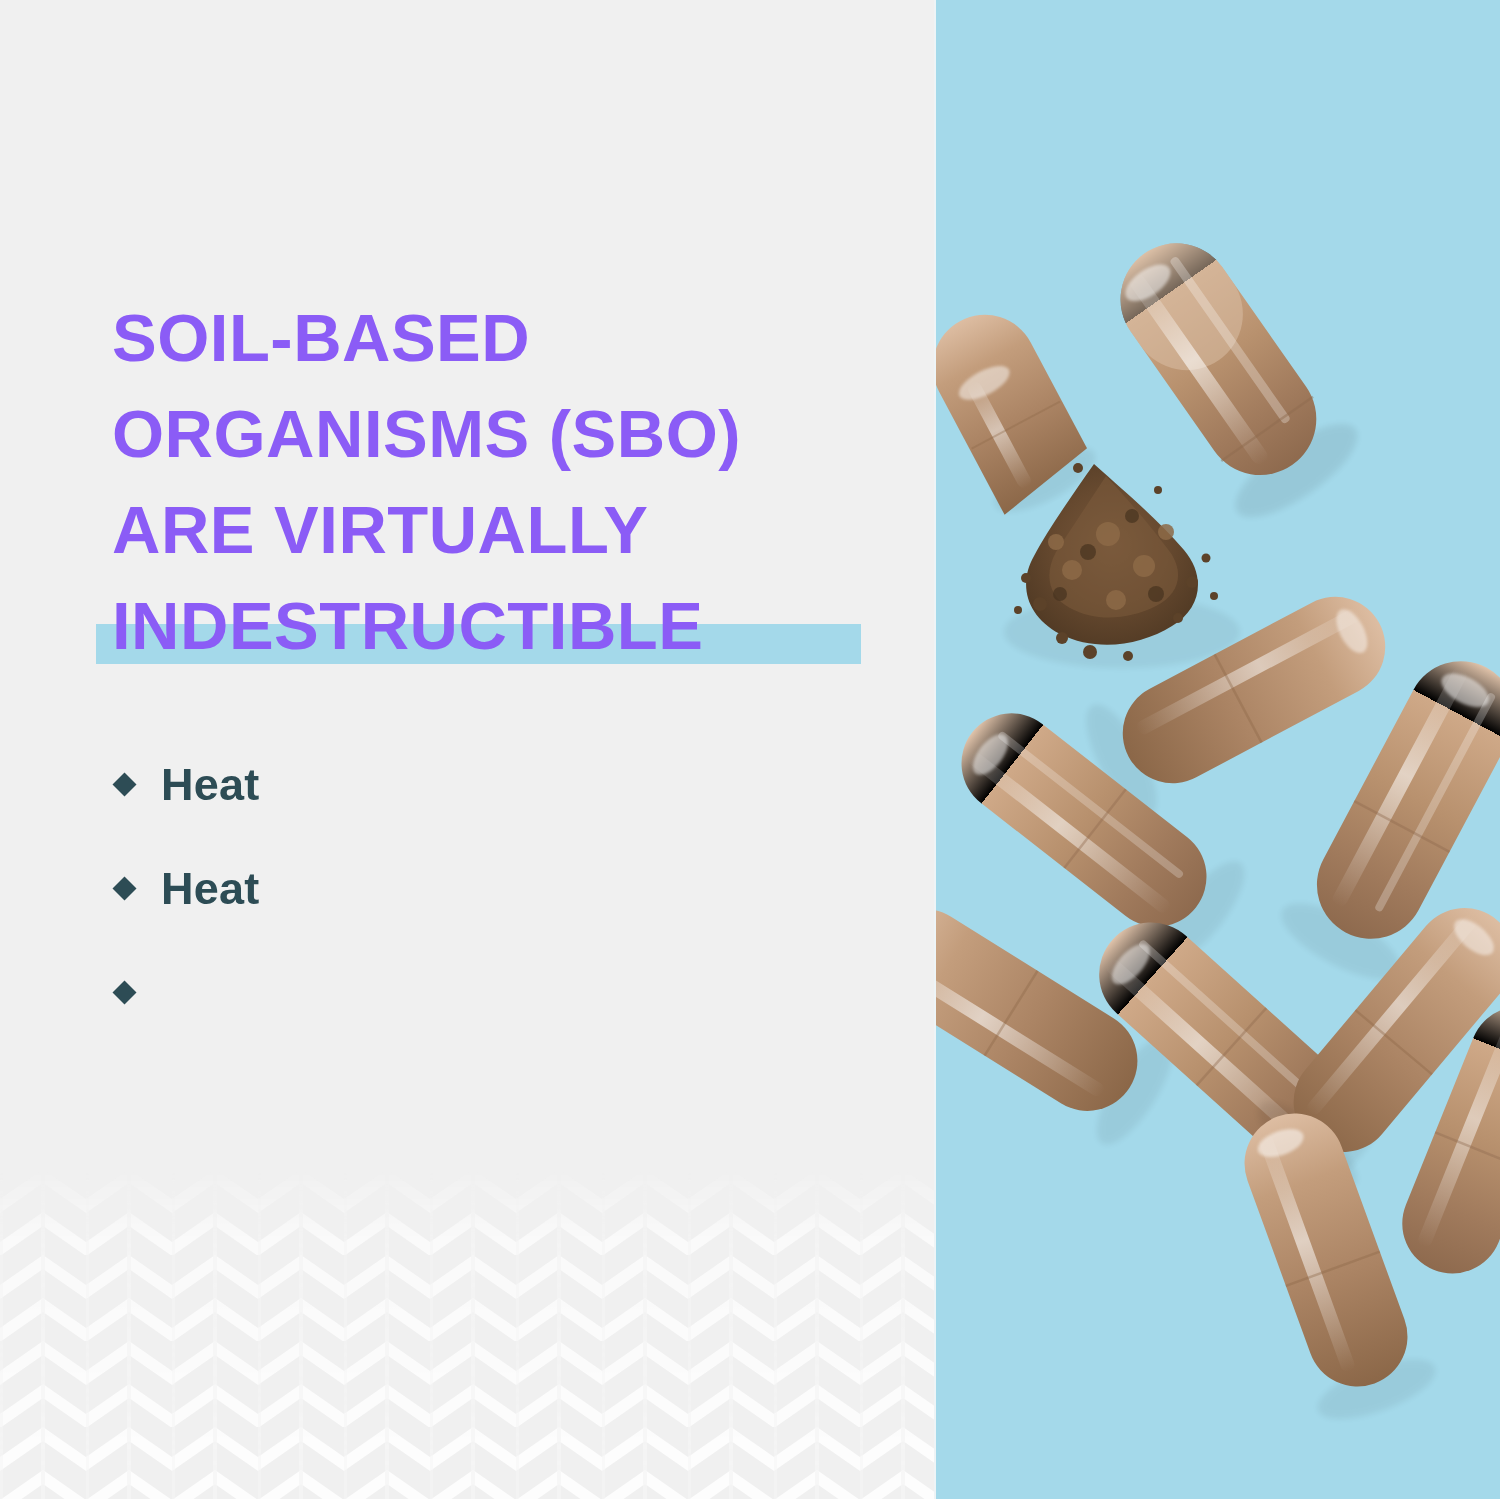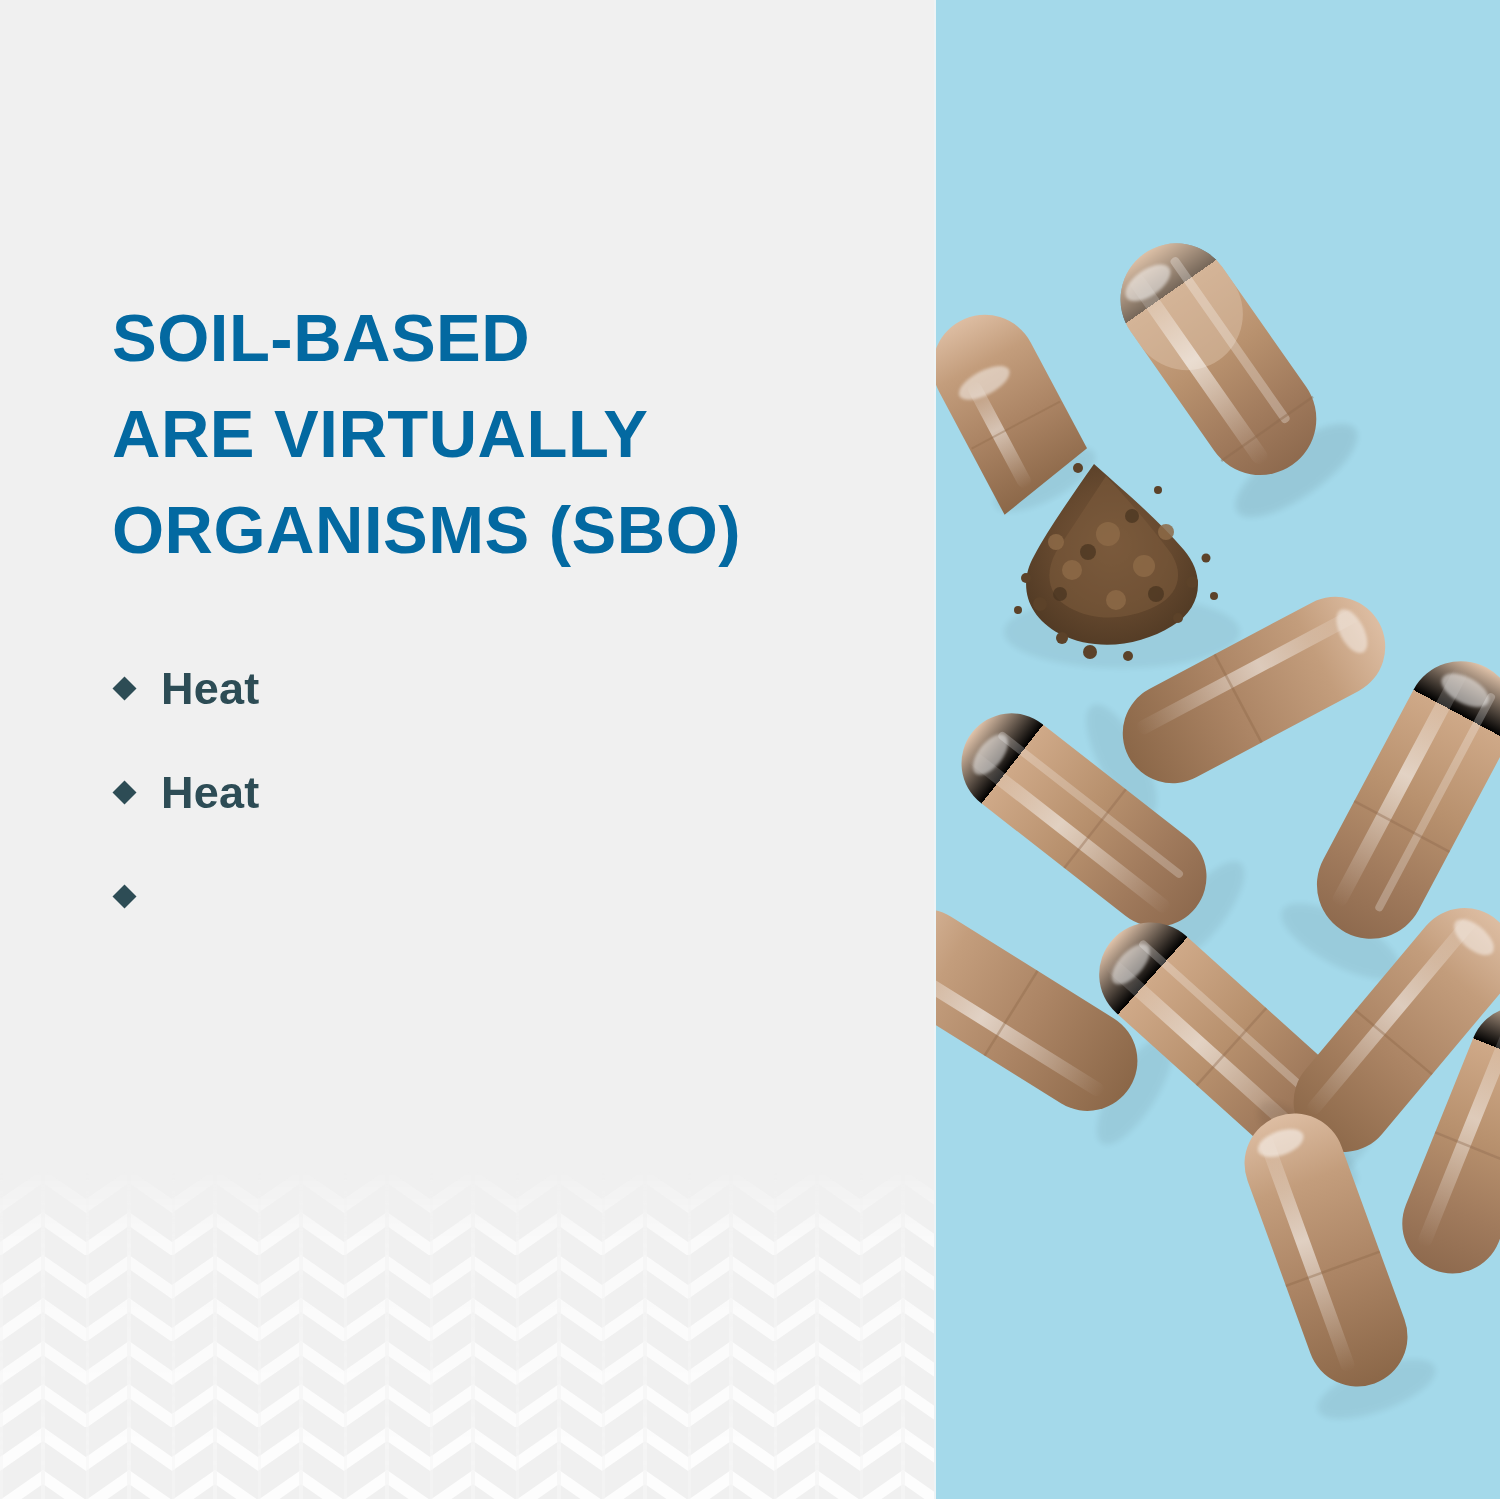--- a/index.html
+++ b/index.html
@@ -34,21 +34,21 @@
     pointer-events:none;
   }
 
   .content {
     position:relative;
     z-index:3;
     padding:290px 0 0 112px;
   }
 
   .headline {
-    color:#0369a1;
+    color:#8b5cf6;
     font-weight:700;
     font-size:67px;
     line-height:96px;
     letter-spacing:0.5px;
     text-transform:uppercase;
     position:relative;
     width:800px;
   }
   .headline .line {
     position:relative;
@@ -142,22 +142,23 @@
       </defs>
       <g mask="url(#fademask)">
         <rect x="0" y="0" width="934" height="330" fill="url(#chev)"></rect>
       </g>
     </svg>
 
     <div class="content">
 
       <h1 class="headline">
         <span class="line"><span class="txt">SOIL-BASED</span></span>
+        <span class="line"><span class="txt">ORGANISMS (SBO)</span></span>
         <span class="line"><span class="txt">ARE VIRTUALLY</span></span>
-        <span class="line"><span class="txt">ORGANISMS (SBO)</span></span>
+        <span class="line highlight"><span class="txt">INDESTRUCTIBLE</span></span>
       </h1>
 
       <ul class="bullets">
         <li class="bullet-item">
           <span class="bullet-mark"></span>
           <span class="bullet-label">Heat</span>
         </li>
         <li class="bullet-item">
           <span class="bullet-mark"></span>
           <span class="bullet-label">Heat</span>

